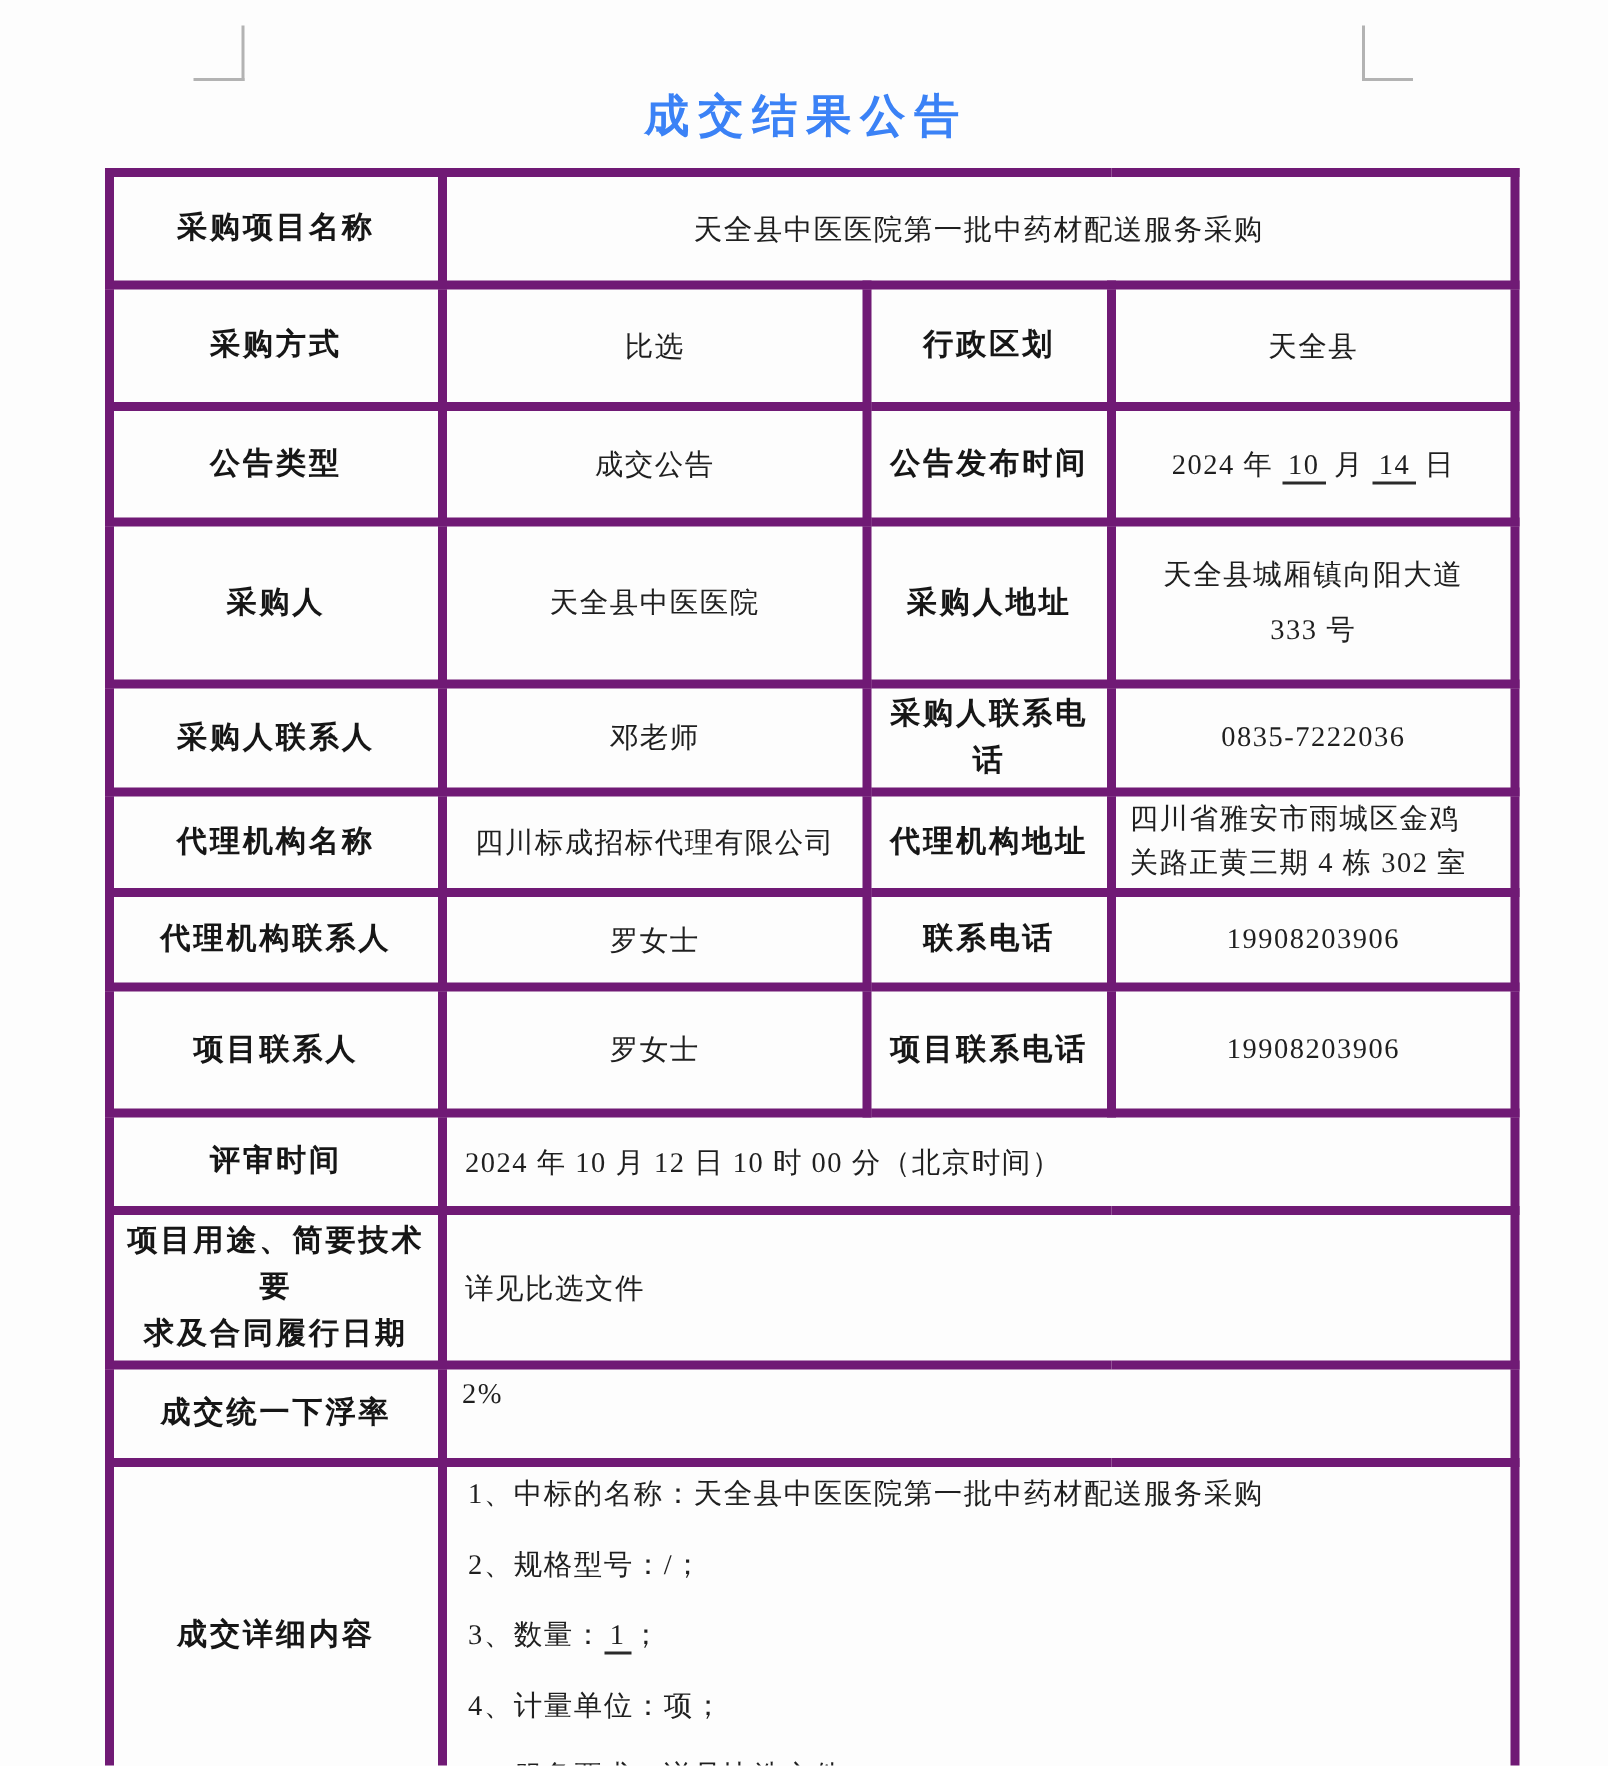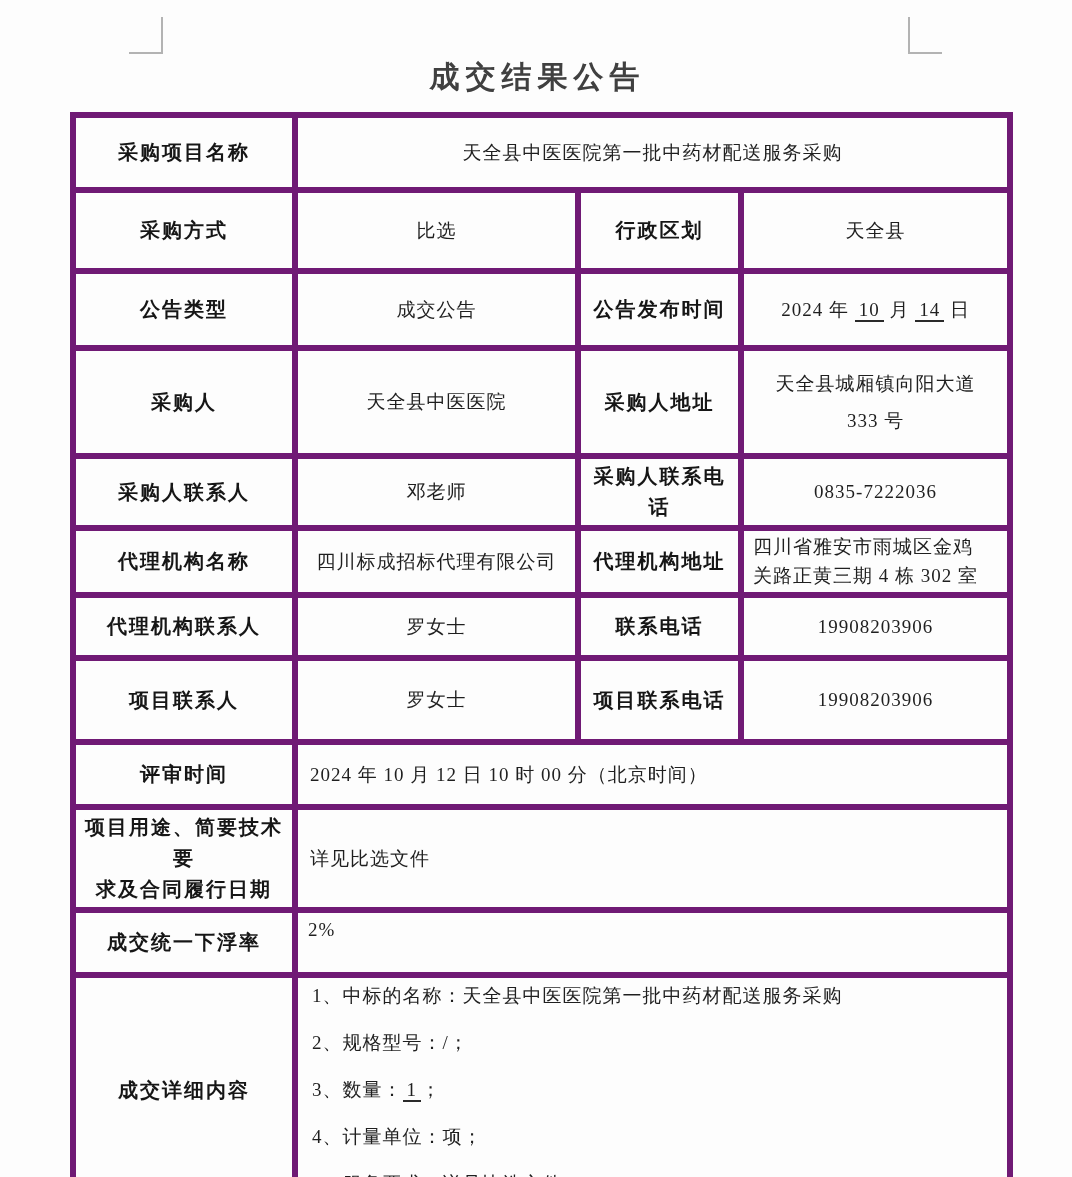--- a/index.html
+++ b/index.html
@@ -38,21 +38,21 @@
   .title {
     position: absolute;
     top: 57px;
     left: 68px;
     width: 939px;
     margin: 0;
     text-align: center;
     font-size: 30px;
     font-weight: bold;
     letter-spacing: 6px;
-    color: #404040;
+    color: #3b82f6;
   }
   table.doc {
     position: absolute;
     left: 70px;
     top: 112px;
     width: 937px;
     border-collapse: collapse;
     table-layout: fixed;
   }
   td {

